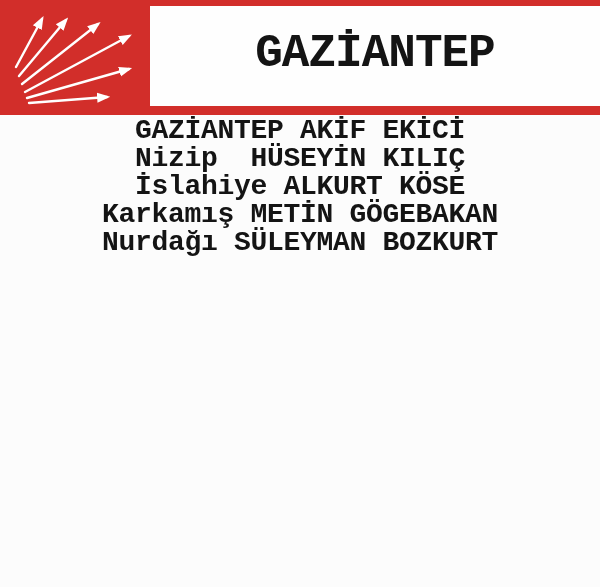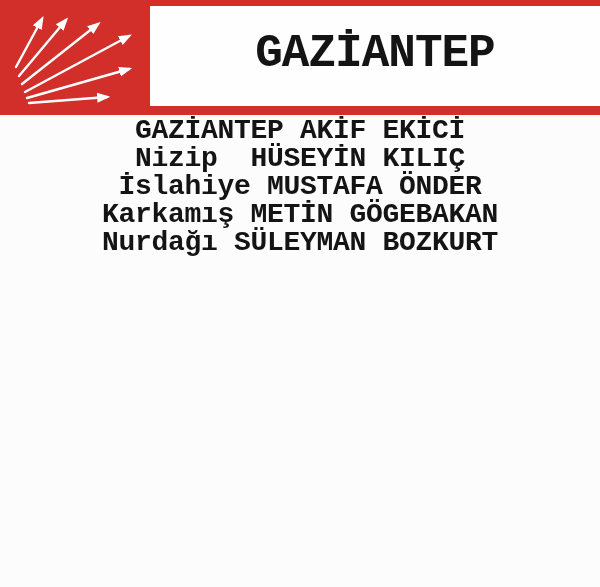--- a/index.html
+++ b/index.html
@@ -88,18 +88,18 @@
 
     <div class="title-panel">
       <div class="title">GAZİANTEP</div>
     </div>
 
   </div>
 
   <div class="list">
     <div class="row"><span>GAZİANTEP</span> <span>AKİF EKİCİ</span></div>
     <div class="row"><span>Nizip </span> <span>HÜSEYİN KILIÇ</span></div>
-    <div class="row"><span>İslahiye</span> <span>MUSTAFA ÖNDER</span></div>
+    <div class="row"><span>İslahiye</span> <span>ALKURT KÖSE</span></div>
     <div class="row"><span>Karkamış</span> <span>METİN GÖGEBAKAN</span></div>
     <div class="row"><span>Nurdağı</span> <span>SÜLEYMAN BOZKURT</span></div>
   </div>
 
 </div>
 
 </body></html>

